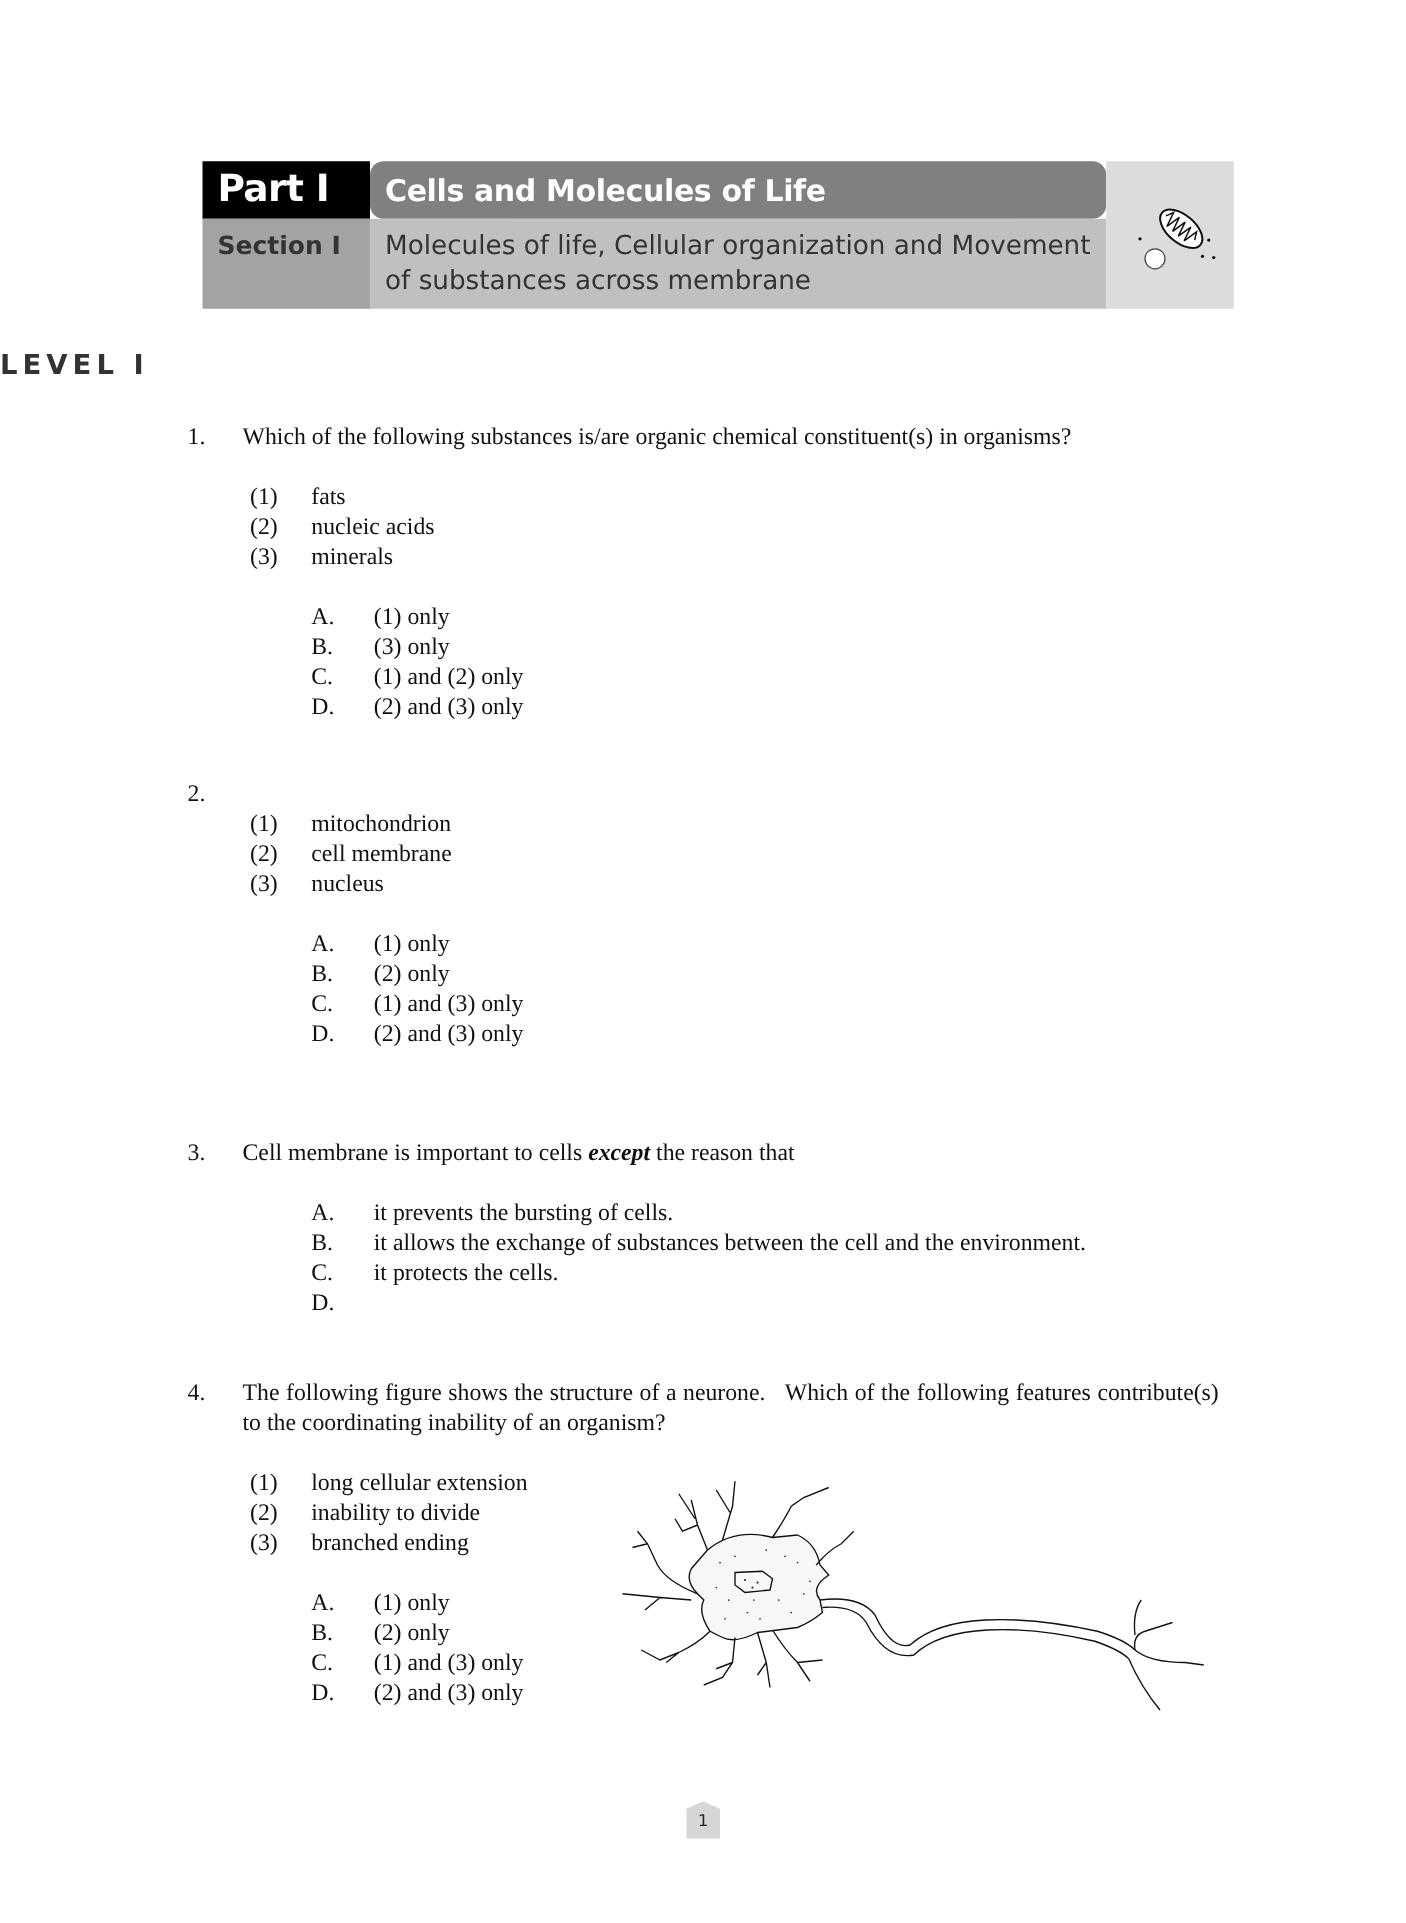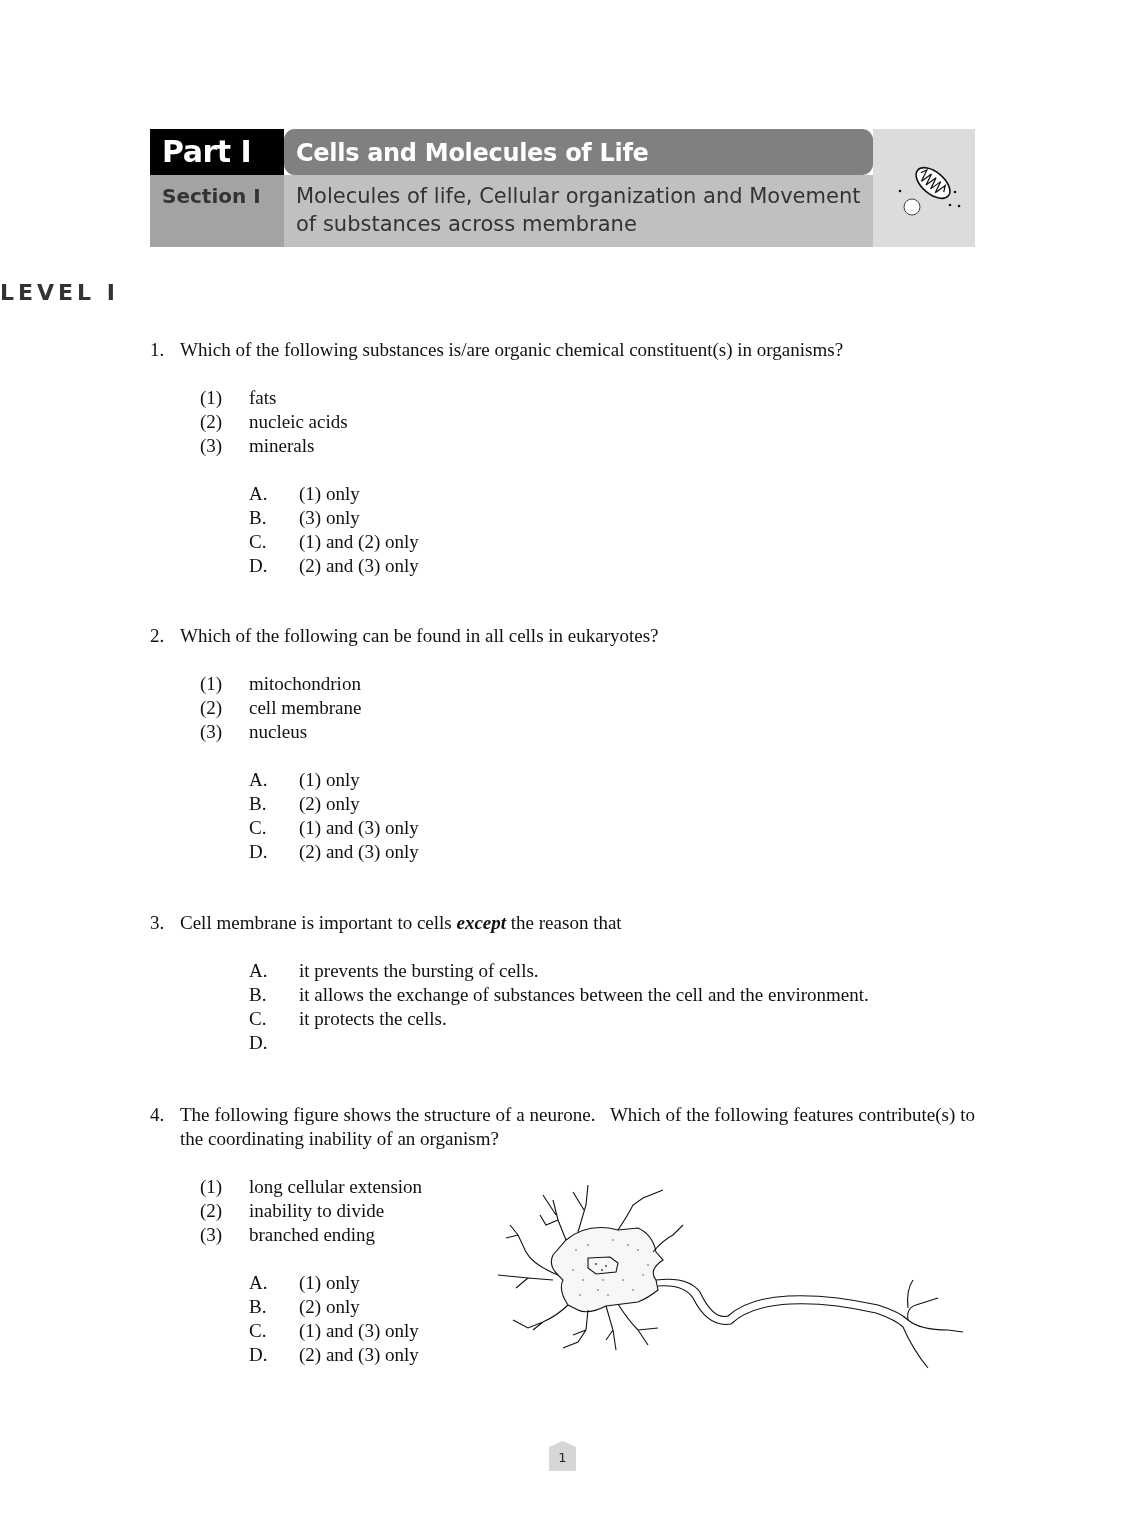--- a/index.html
+++ b/index.html
@@ -1,37 +1,37 @@
 <!DOCTYPE html>
 <html><head>
 <meta charset="utf-8">
 <style>
   html, body { margin: 0; padding: 0; background: #ffffff; }
   body { width: 1125px; height: 1538px; position: relative; overflow: hidden;
          font-family: "Liberation Serif", serif; color: #111; }
-  .header { position: absolute; left: 150px; top: 129px; width: 778px; height: 118px; }
+  .header { position: absolute; left: 162px; top: 129px; width: 778px; height: 118px; }
   .hdr-part { position: absolute; left: 0; top: 0; width: 134px; height: 46px; background: #000;
               color: #fff; font-family: "DejaVu Sans", sans-serif; font-weight: bold; font-size: 30px;
               line-height: 46px; padding-left: 12px; box-sizing: border-box; letter-spacing: -0.5px; }
   .hdr-title { position: absolute; left: 134px; top: 0; width: 589px; height: 46px; background: #808080;
                color: #fff; font-family: "DejaVu Sans", sans-serif; font-weight: bold; font-size: 24px;
                line-height: 48px; padding-left: 12px; box-sizing: border-box; letter-spacing: -0.3px; border-radius: 11px; }
   .hdr-section { position: absolute; left: 0; top: 46px; width: 134px; height: 72px; background: #a3a3a3;
                  color: #333; font-family: "DejaVu Sans", sans-serif; font-weight: bold; font-size: 20px;
                  padding: 9px 0 0 12px; box-sizing: border-box; }
   .hdr-sub { position: absolute; left: 134px; top: 46px; width: 589px; height: 72px; background: #c0c0c0;
              color: #333; font-family: "DejaVu Sans", sans-serif; font-size: 21px; line-height: 28px;
              padding: 7px 1px 0 12px; box-sizing: border-box; }
   .hdr-icon { position: absolute; left: 723px; top: 0; width: 102px; height: 118px; background: #dcdcdc; }
   .hdr-icon svg { position: absolute; left: 20px; top: 26px; }
   .level { position: absolute; left: 0; width: 1125px; top: 280px; text-align: left;
            font-family: "DejaVu Sans", sans-serif; font-weight: bold; font-size: 22px; letter-spacing: 4px; color: #333; }
   .q { position: absolute; left: 150px; width: 825px; font-size: 19px; line-height: 24px; }
   .q .num { position: absolute; left: 0; top: 0; }
-  .q .stem { margin-left: 30px; text-align: justify; }
+  .q .stem { margin-left: 44px; text-align: justify; }
   .items { margin-left: 50px; margin-top: 24px; }
   .item { position: relative; height: 24px; }
   .item .lbl { position: absolute; left: 0; }
   .item .txt { position: absolute; left: 49px; white-space: nowrap; }
   .opts { margin-left: 99px; margin-top: 24px; }
   .opt { position: relative; height: 24px; }
   .opt .lbl { position: absolute; left: 0; }
   .opt .txt { position: absolute; left: 50px; white-space: nowrap; }
   .neuron { position: absolute; left: 488px; top: 1180px; }
   .page-num { position: absolute; left: 549px; top: 1441px; width: 27px; height: 30px; }
@@ -95,21 +95,20 @@
       </div>
     <div class="opt">
         <span class="lbl">D.</span>
         <span class="txt">(2) and (3) only</span>
       </div>
   </div>
 </div>
 
 <div class="q" style="top:624px;">
   <span class="num">2.</span>
-  <div class="stem">Which of the following can be found in all cells in eukaryotes?</div>
   <div class="items">
     <div class="item">
         <span class="lbl">(1)</span>
         <span class="txt">mitochondrion</span>
       </div>
     <div class="item">
         <span class="lbl">(2)</span>
         <span class="txt">cell membrane</span>
       </div>
     <div class="item">

